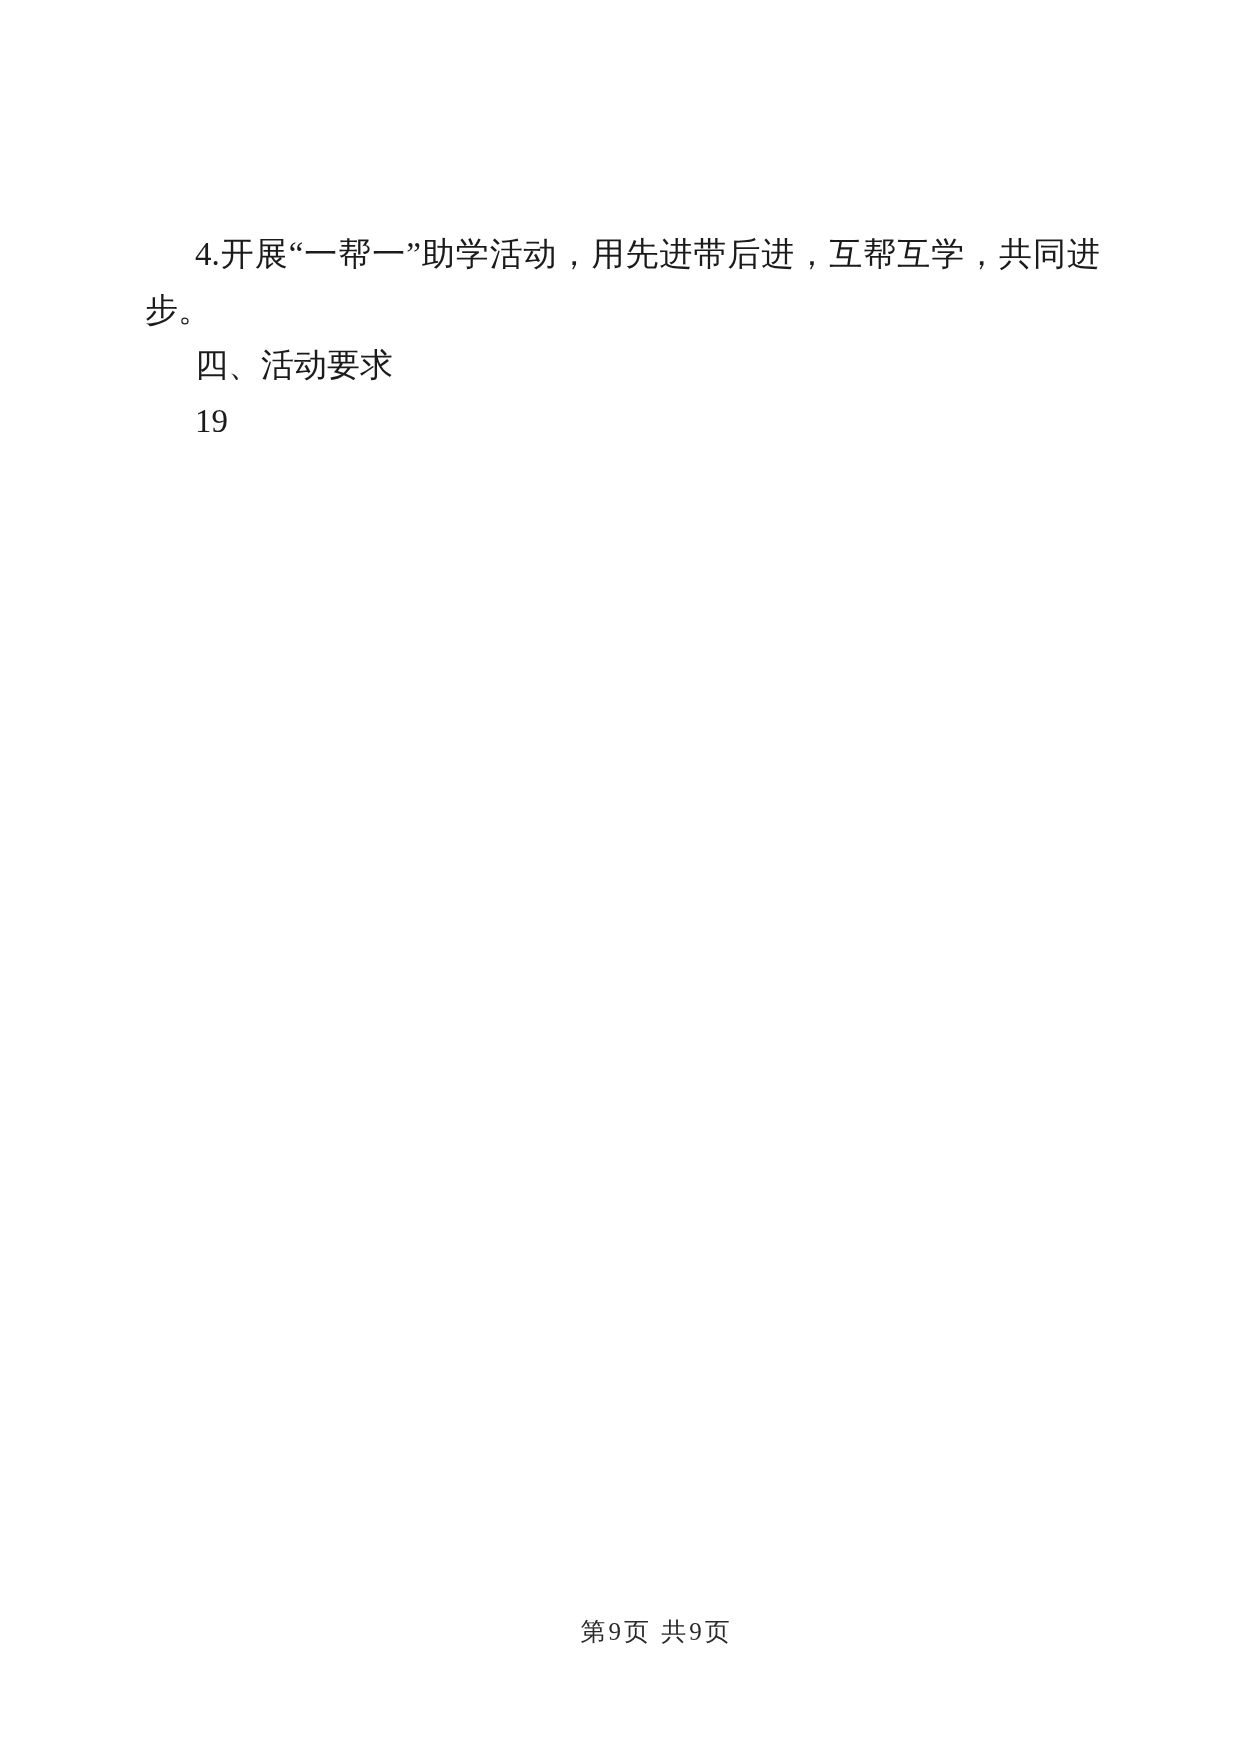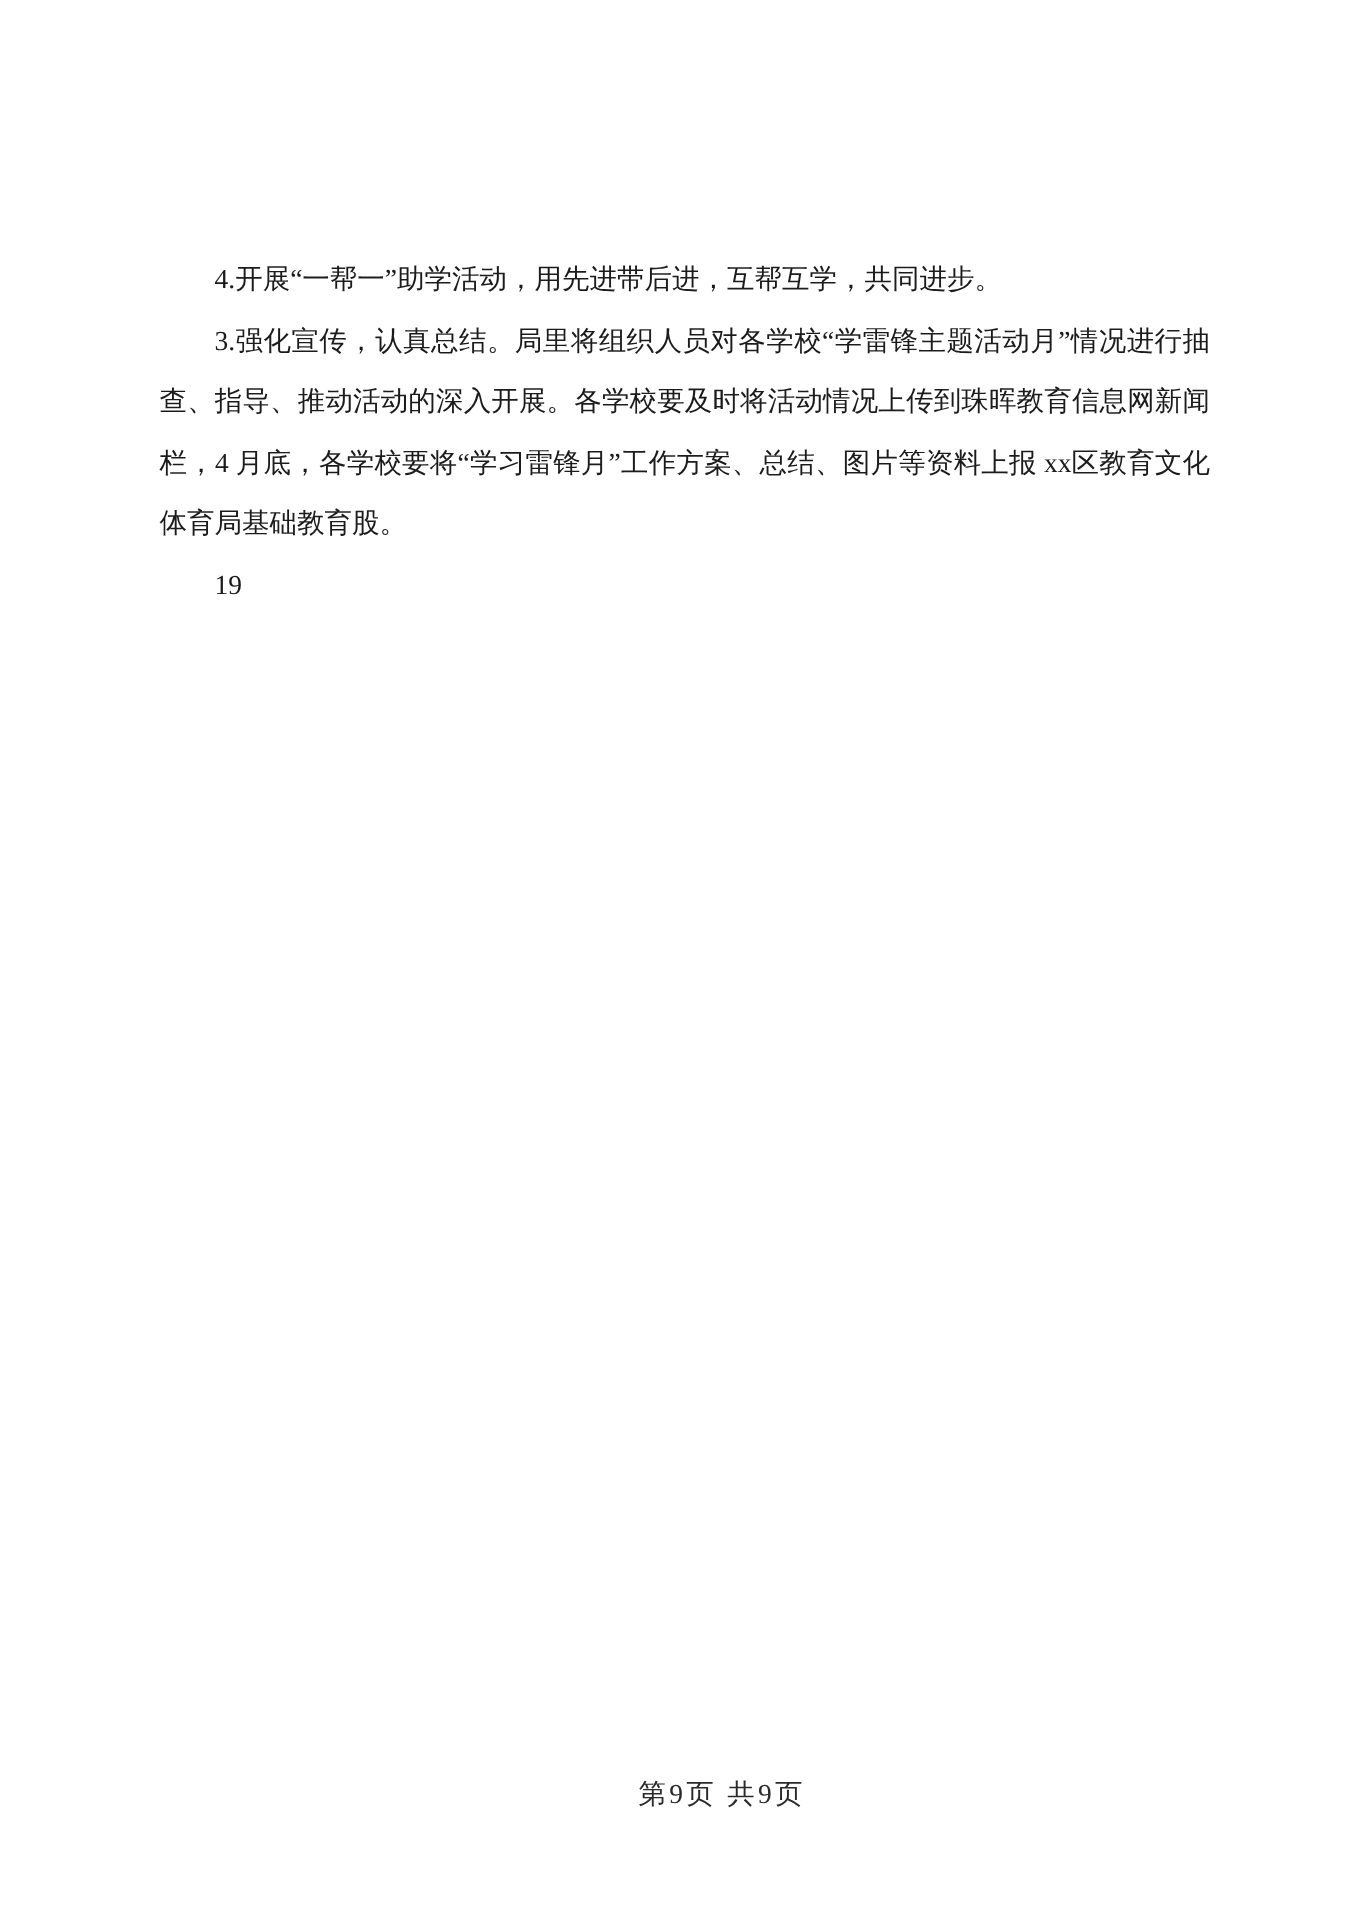--- a/index.html
+++ b/index.html
@@ -22,21 +22,21 @@
     color: #1b1b1b;
   }
   .doc-body {
     position: absolute;
     left: 145px;
     top: 227px;
     width: 955px;
   }
   .doc-body p {
     margin: 0;
-    font-size: 25px;
+    font-size: 33px;
     line-height: 55.5px;
     text-align: justify;
     text-indent: 50px;
     color: #1b1b1b;
     word-break: break-all;
   }
   .page-footer {
     position: absolute;
     left: 0;
     top: 1612px;
@@ -51,21 +51,21 @@
     color: #2a2a2a;
   }
 </style>
 </head>
 <body>
 
 <div class="page">
 
   <div class="doc-body">
     <p>4.开展“一帮一”助学活动，用先进带后进，互帮互学，共同进步。</p>
-    <p>3.强化宣传，认真总结。局里将组织人员对各学校“学雷锋主题活动月”情况进行抽查、指导、推动活动的深入开展。各学校要及时将活动情况上传到珠晖教育信息网新闻栏，4 月底，各学校要将“学习雷锋月”工作方案、总结、图片等资料上报 xx区教育文化体育局基础教育股。</p>
+    <p>四、活动要求</p>
     <p>19</p>
   </div>
 
   <div class="page-footer">
     <span>第9页 共9页</span>
   </div>
 
 </div>
 
 </body></html>

